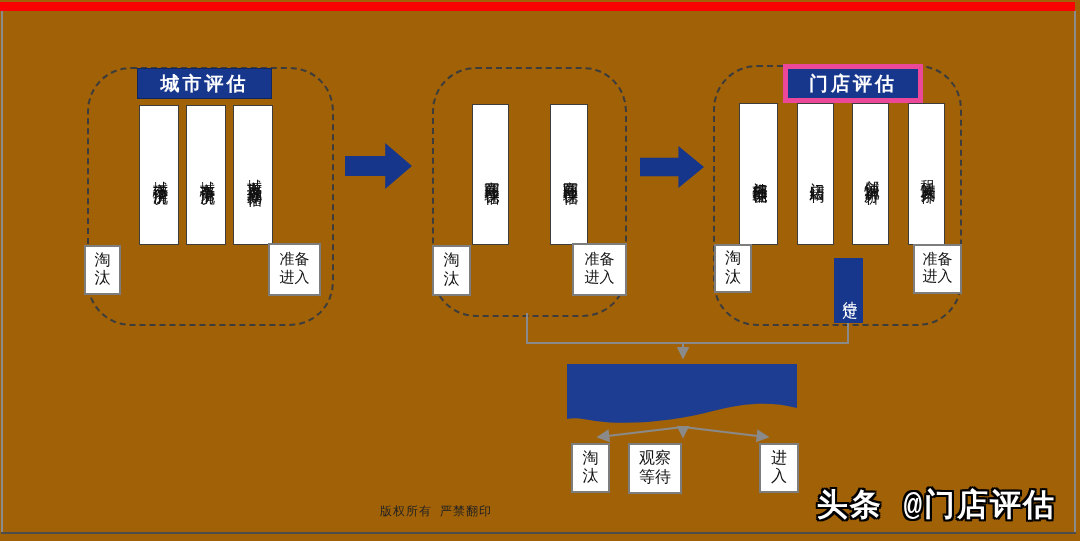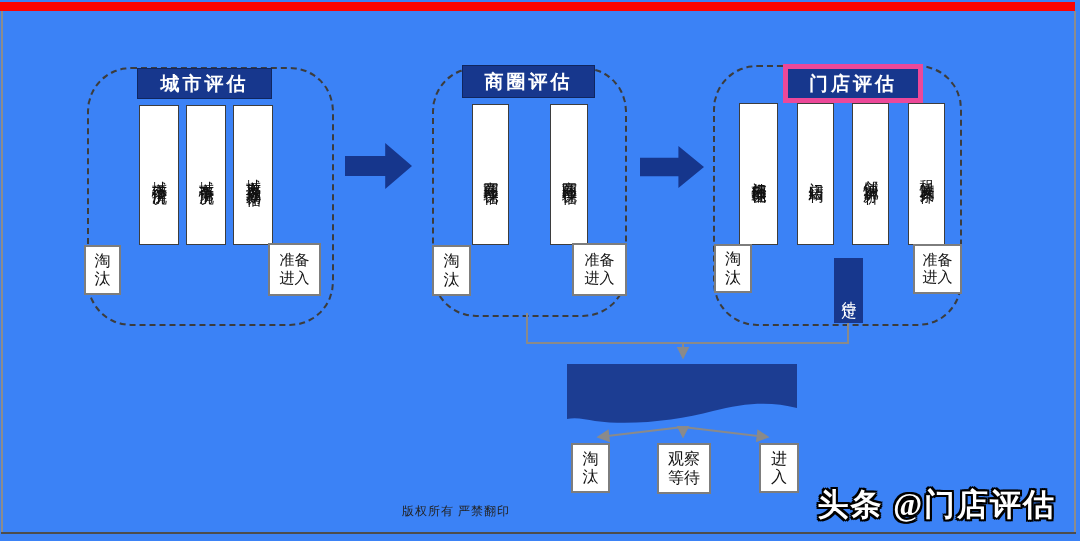--- a/index.html
+++ b/index.html
@@ -1,17 +1,17 @@
 <!DOCTYPE html>
 <html><head>
 <meta charset="utf-8">
 <style>
   html,body{margin:0;padding:0;background:#fff;}
-  .page{position:relative;width:1080px;height:541px;background:#3b82f6;overflow:hidden;
-        font-family:Liberation Serif, serif;}
+  .page{position:relative;width:1080px;height:541px;background:#a16207;overflow:hidden;
+        font-family:Liberation Mono, monospace;}
   .top-red-bar{position:absolute;left:0;top:2px;width:1075px;height:9px;}
   .frame-left{position:absolute;left:1px;top:11px;width:2px;height:523px;background:#8c8c8c;}
   .frame-right{position:absolute;left:1074px;top:11px;width:2px;height:523px;background:#8c8c8c;}
   .frame-bottom{position:absolute;left:1px;top:532px;width:1075px;height:2px;background:#4d4d4d;}
 
   .panel{position:absolute;border:2px dashed #3c3c3c;border-radius:44px;background:transparent;}
   .stage-header{position:absolute;color:#fff;font-weight:bold;font-size:19px;letter-spacing:3px;
         display:flex;align-items:center;justify-content:center;z-index:3;}
   .vbox{position:absolute;background:#fff;border:1px solid #3d3d3d;display:flex;
         align-items:center;justify-content:center;z-index:2;}
@@ -21,21 +21,21 @@
         align-items:center;justify-content:center;text-align:center;white-space:pre-line;
         font-size:16px;line-height:1.15;color:#111;z-index:2;}
   .pending{position:absolute;display:flex;align-items:center;justify-content:center;z-index:3;}
   .pending .vtext{color:#fff;}
   .block-arrow{position:absolute;clip-path:polygon(0 28%,60% 28%,60% 0,100% 50%,60% 100%,60% 72%,0 72%);}
   .connector-svg{position:absolute;left:0;top:0;width:1080px;height:541px;z-index:1;pointer-events:none;}
   .banner-shape{position:absolute;left:567px;top:364px;z-index:2;}
   .banner-title{position:absolute;left:567px;top:374px;width:230px;text-align:center;color:#fff;
         font-weight:bold;font-size:23px;letter-spacing:3px;z-index:3;}
   .copyright{position:absolute;left:0;top:503px;width:872px;text-align:center;font-size:12px;
-        color:#222;letter-spacing:1px;margin-left:20px;}
+        color:#222;letter-spacing:1px;}
   .watermark{position:absolute;right:24px;top:484px;font-size:31px;font-weight:bold;color:#fff;
         letter-spacing:2px;
         text-shadow:-2px -2px 0 #000,2px -2px 0 #000,-2px 2px 0 #000,2px 2px 0 #000,
                     0 -2px 0 #000,0 2px 0 #000,-2px 0 0 #000,2px 0 0 #000;}
 </style>
 </head>
 <body>
 
 <div class="page">
 
@@ -73,21 +73,20 @@
     <span class="vtext">城市发展规划评估</span>
   </div>
   <div class="outcome" style="left:84px;top:245px;width:33px;height:46px;">淘
 汰</div>
   <div class="outcome" style="left:268px;top:243px;width:49px;height:49px;font-size:15px;">准备
 进入</div>
 
   <div class="block-arrow" style="left:345px;top:143px;width:67px;height:46px;background:#16368C;"></div>
 
   <div class="panel" style="left:432px;top:67px;width:191px;height:246px;"></div>
-  <div class="stage-header" style="left:462px;top:65px;width:131px;height:31px;background:#17378D;border:1px solid #10265f;">商圈评估</div>
   <div class="vbox" style="left:472px;top:104px;width:35px;height:139px;">
     <span class="vtext">商圈环境评估</span>
   </div>
   <div class="vbox" style="left:550px;top:104px;width:36px;height:139px;">
     <span class="vtext">商圈环境评估</span>
   </div>
   <div class="outcome" style="left:432px;top:245px;width:35px;height:47px;">淘
 汰</div>
   <div class="outcome" style="left:572px;top:243px;width:51px;height:49px;font-size:15px;">准备
 进入</div>
@@ -115,21 +114,21 @@
   </div>
   <div class="outcome" style="left:913px;top:244px;width:45px;height:46px;font-size:15px;">准备
 进入</div>
 
   <svg class="banner-shape" width="230" height="64" viewBox="0 0 230 64">
     <path d="M0,0 L230,0 L230,44 C204,37 176,39 146,47 C112,56 66,62 28,57 C18,55 8,53 0,55 Z" fill="#1C3D92"></path>
   </svg>
 
   <div class="outcome" style="left:571px;top:443px;width:35px;height:46px;">淘
 汰</div>
-  <div class="outcome" style="left:657px;top:443px;width:50px;height:47px;">观察
+  <div class="outcome" style="left:628px;top:443px;width:50px;height:47px;">观察
 等待</div>
   <div class="outcome" style="left:759px;top:443px;width:36px;height:46px;">进
 入</div>
 
   <div class="copyright">版权所有 严禁翻印</div>
   <div class="watermark">头条 @门店评估</div>
 
 </div>
 
 </body></html>

